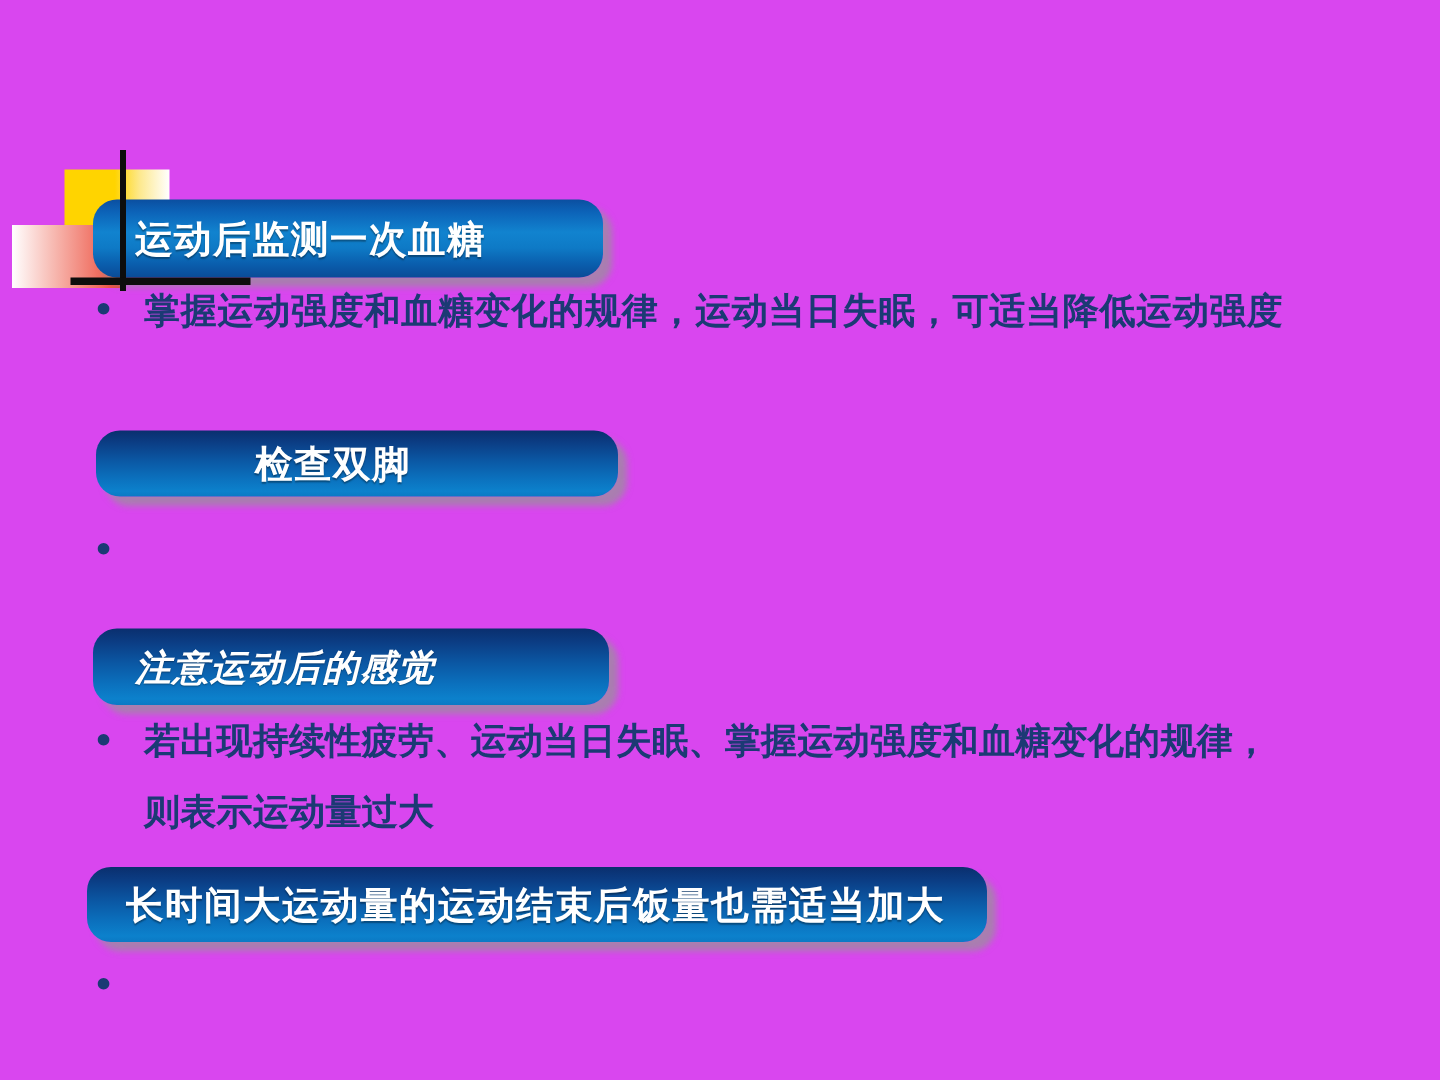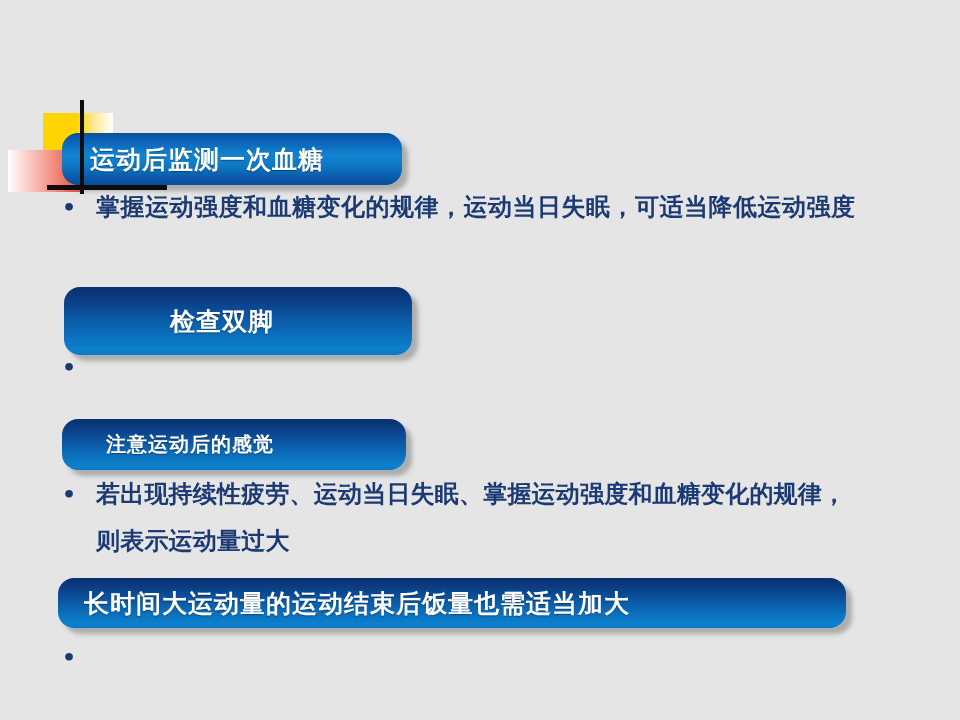--- a/index.html
+++ b/index.html
@@ -11,21 +11,21 @@
     height: 720px;
     background: #ffffff;
     font-family: "DejaVu Sans", "Liberation Sans", sans-serif;
     overflow: hidden;
   }
 
   #slide {
     position: relative;
     width: 960px;
     height: 720px;
-    background: #e5e5e5;
+    background: #d946ef;
     overflow: hidden;
   }
 
   
   .deco-yellow {
     position: absolute;
     left: 43px;
     top: 113px;
     width: 70px;
     height: 46px;
@@ -97,21 +97,21 @@
   #pill-1 .pill-label {
     font-size: 25px;
     margin-left: 28px;
   }
 
   
   #pill-2 {
     left: 64px;
     top: 287px;
     width: 348px;
-    height: 68px;
+    height: 44px;
     background:
       linear-gradient(to bottom,
         #0a2f6e 0%,
         #0b3d84 18%,
         #0b57a3 45%,
         #0b70bd 72%,
         #0c81cc 92%,
         #0b79c4 100%);
   }
   #pill-2 .pill-label {
@@ -127,28 +127,29 @@
     background:
       linear-gradient(to bottom,
         #0a2f6e 0%,
         #0b3d84 18%,
         #0b57a3 45%,
         #0b70bd 72%,
         #0c81cc 92%,
         #0b79c4 100%);
   }
   #pill-3 .pill-label {
-    font-size: 20px;
-    margin-left: 44px;
+    font-size: 24px;
+    margin-left: 28px;
+    font-style: italic;
   }
 
   #pill-4 {
     left: 58px;
     top: 578px;
-    width: 788px;
+    width: 600px;
     height: 50px;
     background:
       linear-gradient(to bottom,
         #0a2f6e 0%,
         #0b3d84 18%,
         #0b57a3 45%,
         #0b70bd 72%,
         #0c81cc 92%,
         #0b79c4 100%);
   }

